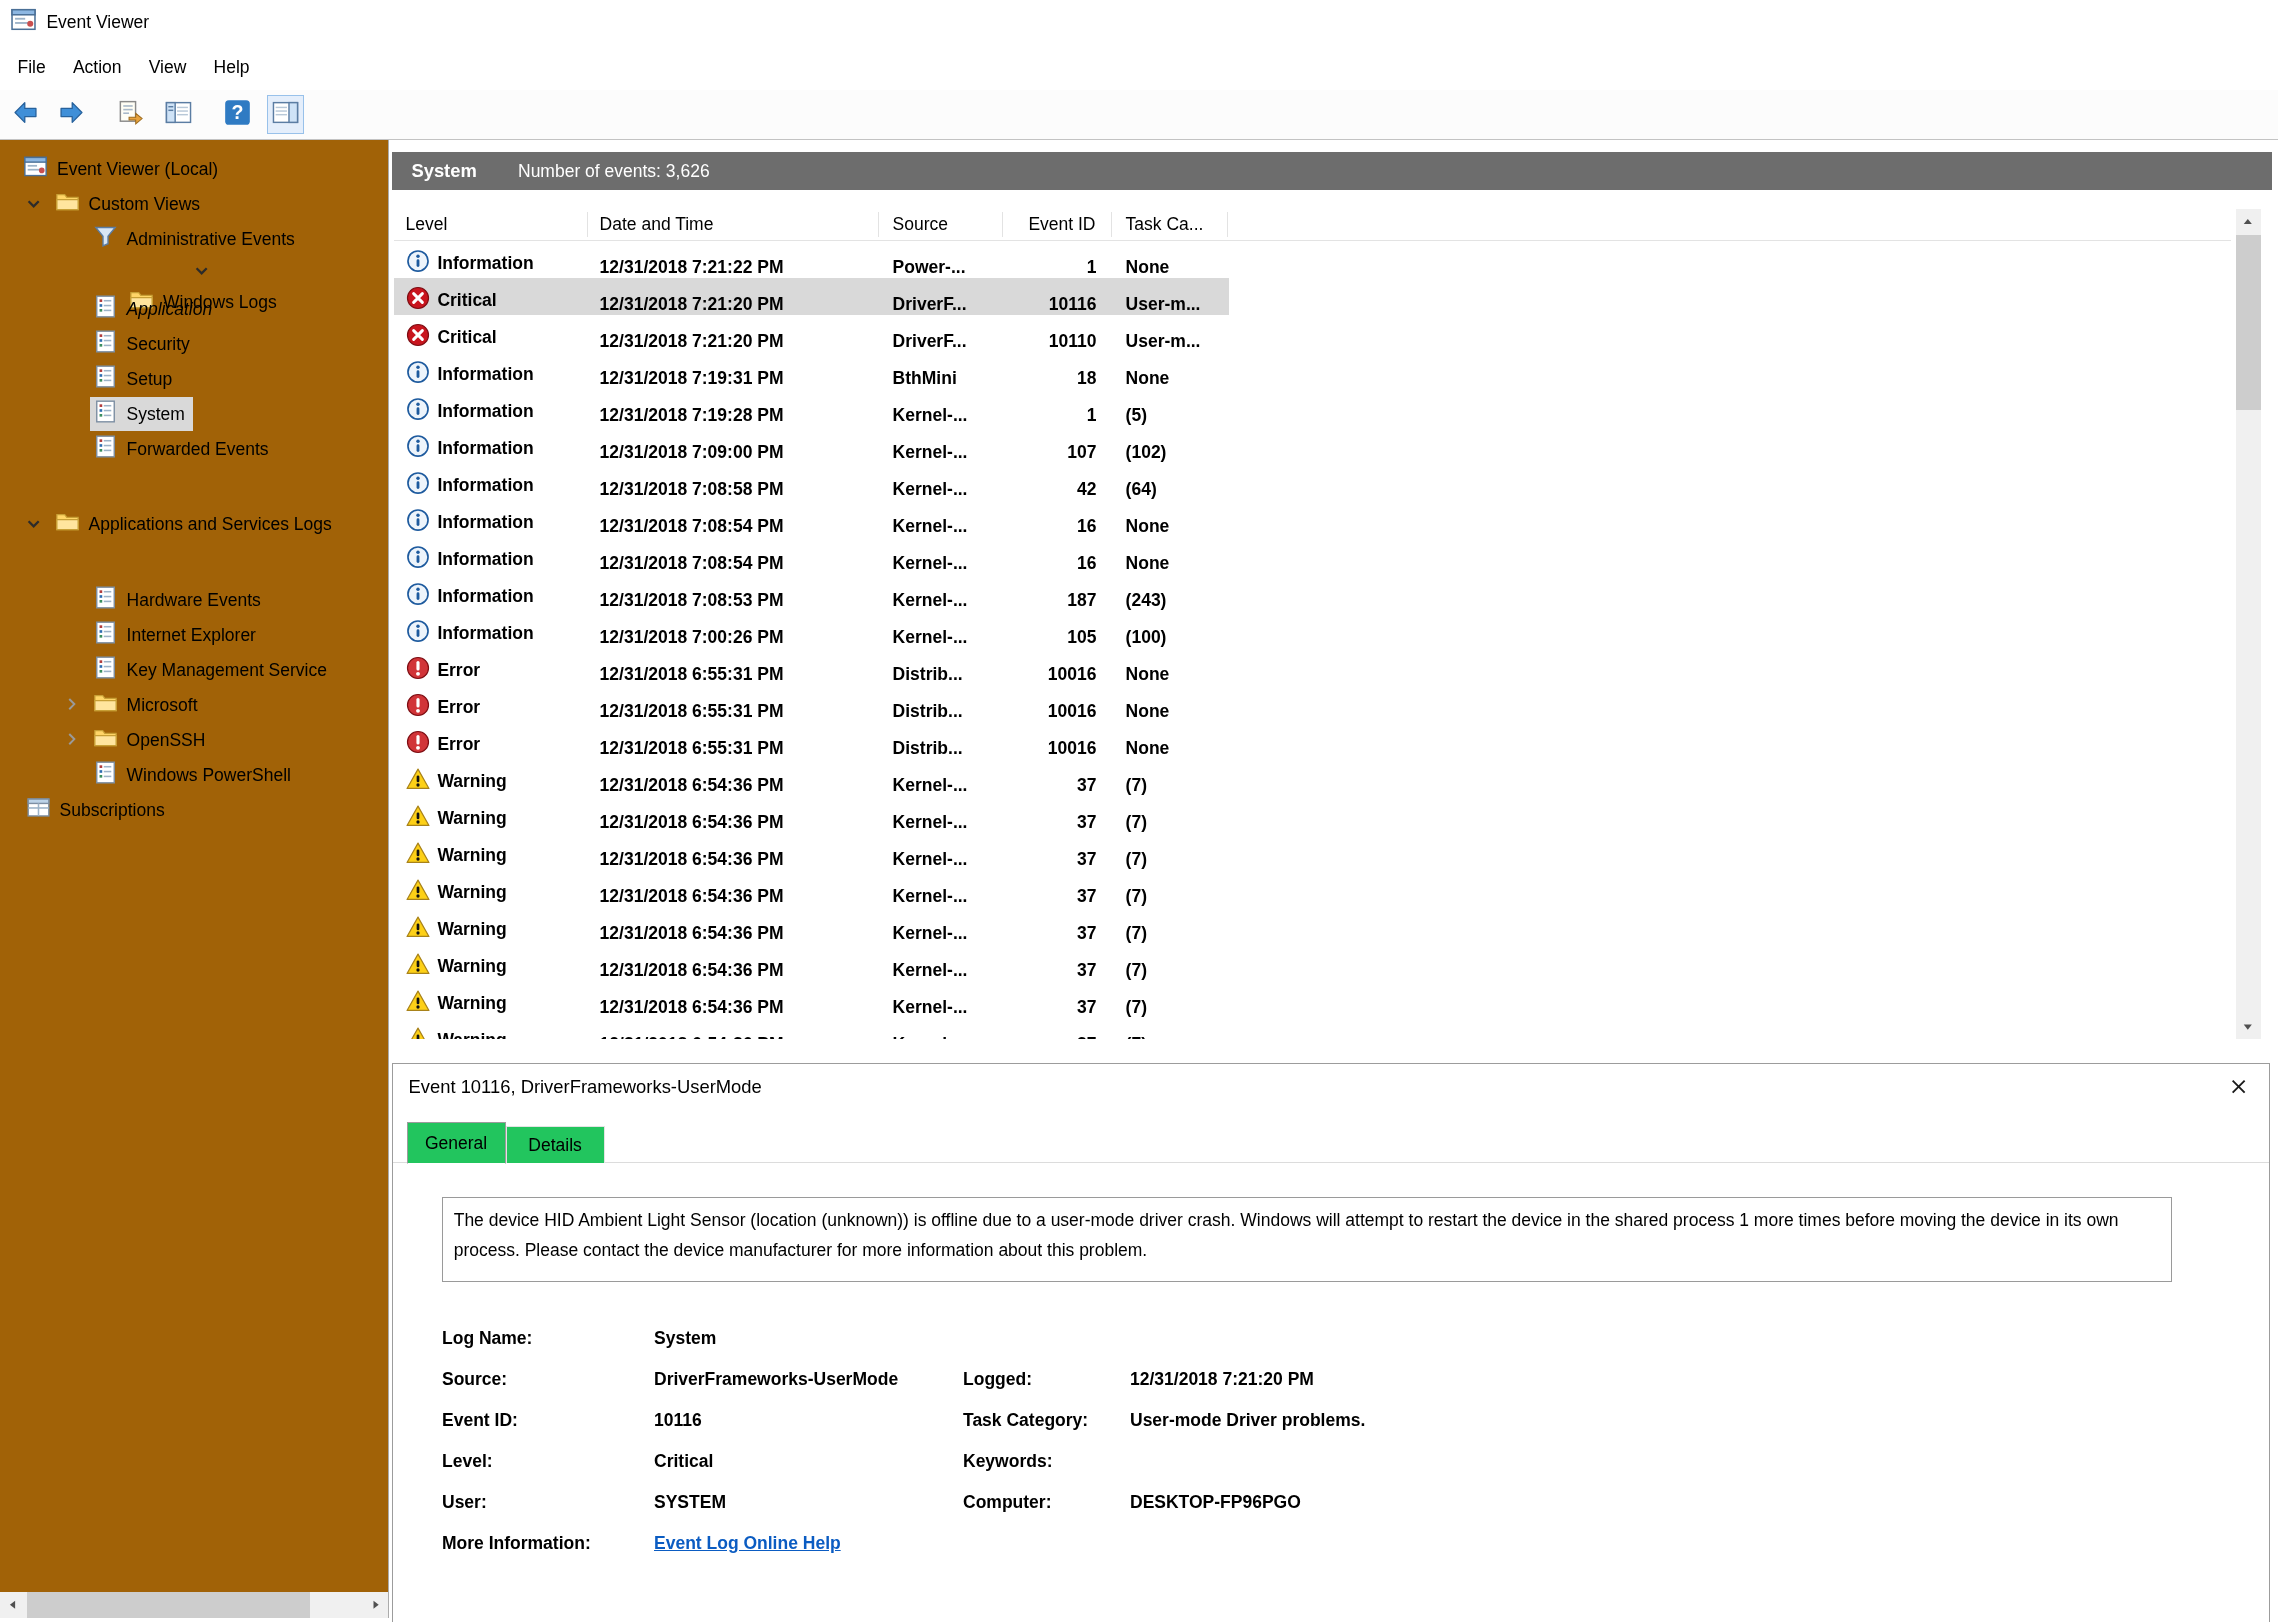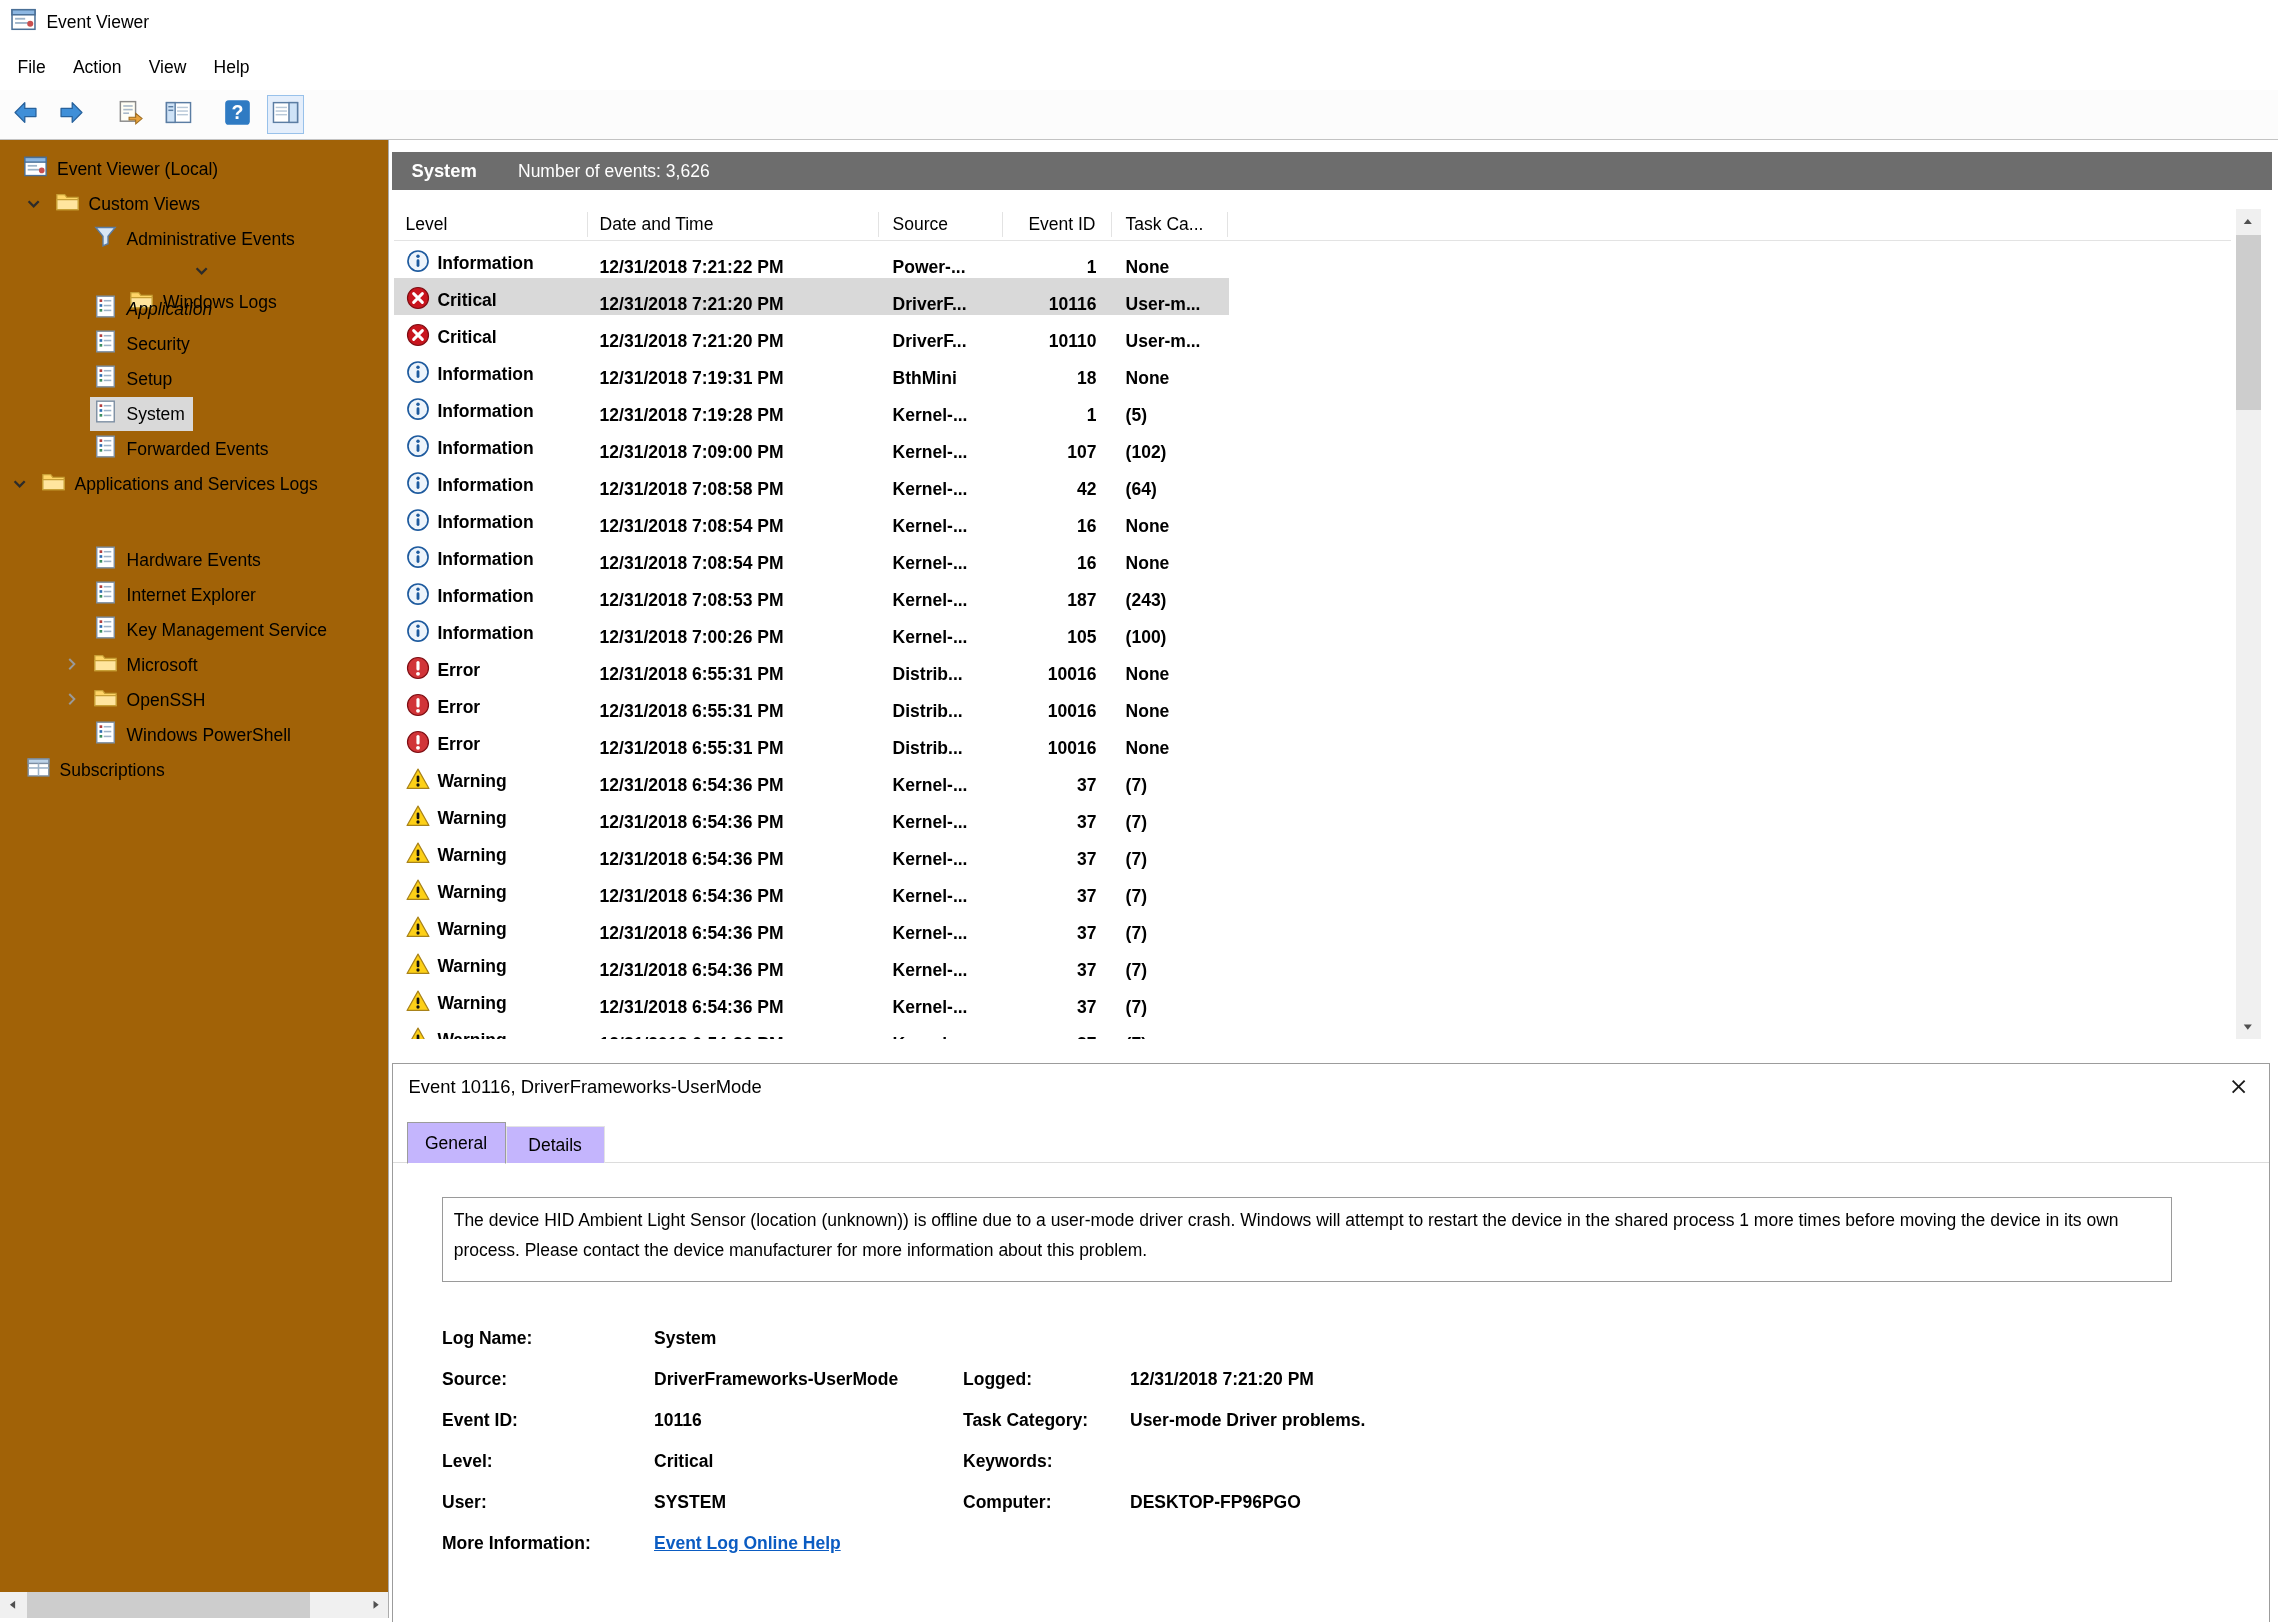--- a/index.html
+++ b/index.html
@@ -76,21 +76,21 @@
   .vs-thumb { position:absolute; left:0; top:26px; width:25px; height:175px; background:#cdcdcd; }
 
   
   .detailpanel { position:absolute; left:392px; right:7.8px; top:1063px; bottom:0; border:1px solid #9c9c9c; border-bottom:none; background:#fff; }
   .dp-title-row { position:relative; height:45px; }
   .dp-title { position:absolute; left:15.5px; top:0; line-height:45px; font-size:18.4px; }
   .dp-close { position:absolute; right:19.4px; top:10.7px; width:23px; height:23px; display:flex; align-items:center; justify-content:center; }
   .dp-close svg { width:21.3px; height:21.3px; }
   .dp-tabs { position:relative; height:54px; padding-left:13.6px; display:flex; align-items:flex-end; }
   .dp-tabline { position:absolute; left:0; right:0; bottom:0; height:1px; background:#dcdcdc; }
-  .dp-tab { position:relative; z-index:2; height:37px; min-width:99px; display:flex; align-items:center; justify-content:center; padding:0 9.7px; background:#c4b5fd; border:1px solid #e3e3e3; border-bottom:none; }
+  .dp-tab { position:relative; z-index:2; height:37px; min-width:99px; display:flex; align-items:center; justify-content:center; padding:0 9.7px; background:#22c55e; border:1px solid #e3e3e3; border-bottom:none; }
   .dp-tab.active { height:42px; border:1px solid #9c9c9c; border-bottom:1px solid #fff; margin-bottom:-1px; }
   .dp-content { position:absolute; left:0; right:0; top:99px; bottom:0; background:#fff; }
   .dp-desc { position:absolute; left:49px; right:97px; top:34px; height:85px; border:1px solid #9a9a9a; padding:6.8px 10.7px; line-height:30px; overflow:hidden; }
   .dp-fields { position:absolute; left:49px; right:39px; top:155px;font-weight:bold; }
   .dp-frow { display:grid; grid-template-columns:212px 309px 167px 1fr; height:41px; align-items:center; }
   .dp-link { color: var(--link, #0b5cc2); text-decoration:underline; cursor:pointer; }
 </style>
 </head>
 <body>
 
@@ -277,21 +277,21 @@
                 <rect x="4.2" y="3.4" width="1.7" height="1.7" fill="#b23b3b"></rect>
                 <rect x="6.9" y="3.8" width="4.8" height="1" fill="#9db3c8"></rect>
                 <rect x="4.2" y="6.5" width="1.7" height="1.7" fill="#2e6db0"></rect>
                 <rect x="6.9" y="6.9" width="4.8" height="1" fill="#9db3c8"></rect>
                 <rect x="4.2" y="9.6" width="1.7" height="1.7" fill="#3a8f5f"></rect>
                 <rect x="6.9" y="10" width="4.8" height="1" fill="#9db3c8"></rect>
               </svg></span>
             <span class="tree-label">Forwarded Events</span>
           </span>
         </div>
-        <div class="tree-row" style="padding-left: 9px;">
+        <div class="tree-row" style="padding-left: 23px; margin-top: 40px;">
           <span class="chev-slot">
             <svg class="chev" viewBox="0 0 16 16">
               <path d="M4.2 6.2 L8 10 L11.8 6.2" fill="none" stroke="#2b2b2b" stroke-width="1.7"></path>
             </svg>
           </span>
           <span class="tree-inner">
             <span><svg class="ticon" viewBox="0 0 16 16">
                 <path d="M1.2 13.2 L1.2 3.6 L6.2 3.6 L7.6 5.4 L14.8 5.4 L14.8 13.2 Z" fill="#ffd567" stroke="#c79f35" stroke-width="0.8"></path>
                 <path d="M1.2 13.2 L1.2 6.8 L14.8 6.8 L14.8 13.2 Z" fill="#ffe59e" stroke="#c79f35" stroke-width="0.8"></path>
               </svg></span>

